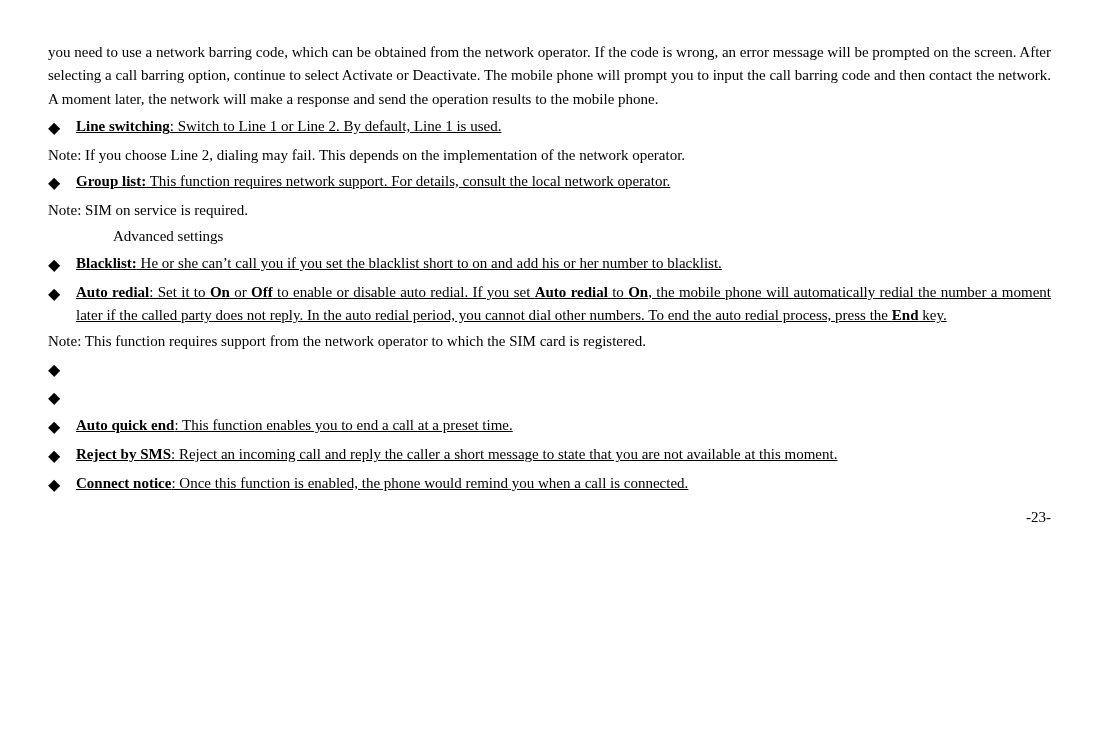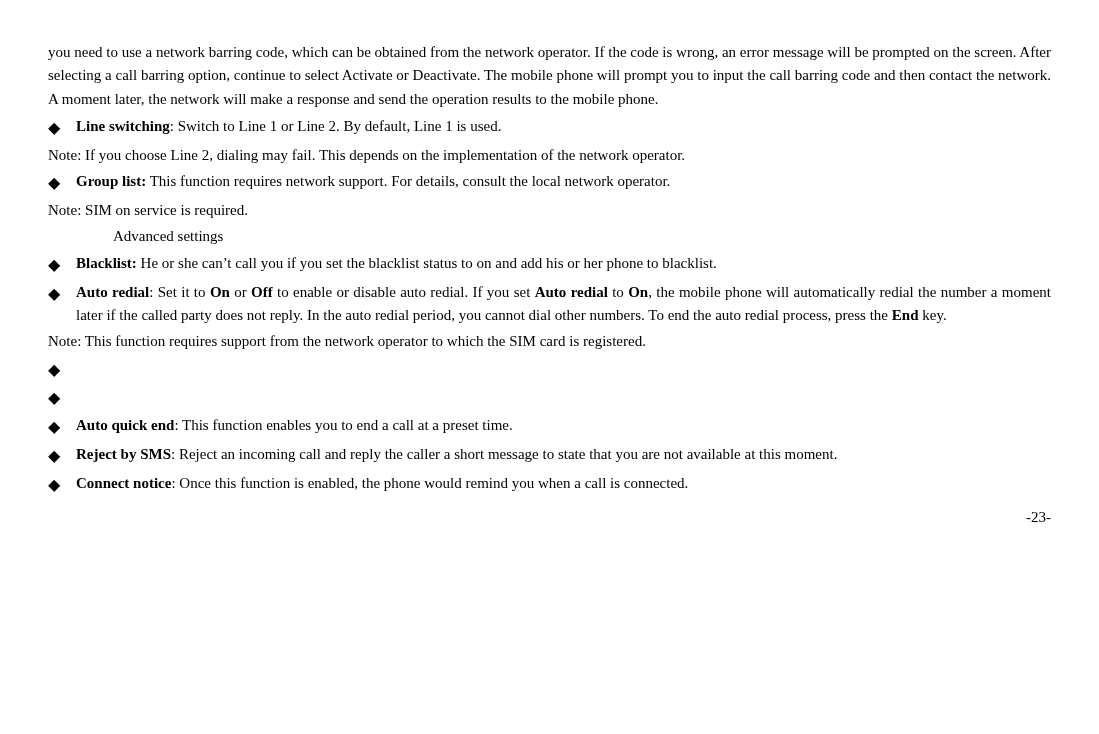--- a/index.html
+++ b/index.html
@@ -32,20 +32,21 @@
       text-align: justify;
     }
     .bullet-diamond {
       flex-shrink: 0;
       width: 28px;
       font-size: 16px;
       margin-top: 1px;
     }
     .bullet-text {
       flex: 1;
+      text-decoration: underline;
     }
     .note-italic {
       margin-bottom: 3px;
       text-align: justify;
     }
     .section-heading {
       font-weight: normal;
       margin-left: 65px;
       margin-bottom: 4px;
       margin-top: 2px;
@@ -81,21 +82,21 @@
     </span>
   </div>
 
   <p class="note-italic">Note: SIM on service is required.</p>
 
   <div class="section-heading">Advanced settings</div>
 
   <div class="bullet-item">
     <span class="bullet-diamond">◆</span>
     <span class="bullet-text">
-      <b>Blacklist:</b><span> He or she can’t call you if you set the blacklist status to on and add his or her phone to blacklist.</span>
+      <b>Blacklist:</b><span> He or she can’t call you if you set the blacklist short to on and add his or her number to blacklist.</span>
     </span>
   </div>
 
   <div class="bullet-item">
     <span class="bullet-diamond">◆</span>
     <span class="bullet-text">
       <b>Auto redial</b><span>: Set it to </span><b>On</b><span> or </span><b>Off</b><span> to enable or disable auto redial. If you set </span><b>Auto redial</b><span> to </span><b>On</b><span>, the mobile phone will automatically redial the number a moment later if the called party does not reply. In the auto redial period, you cannot dial other numbers. To end the auto redial process, press the </span><b>End</b><span> key.</span>
     </span>
   </div>
 

